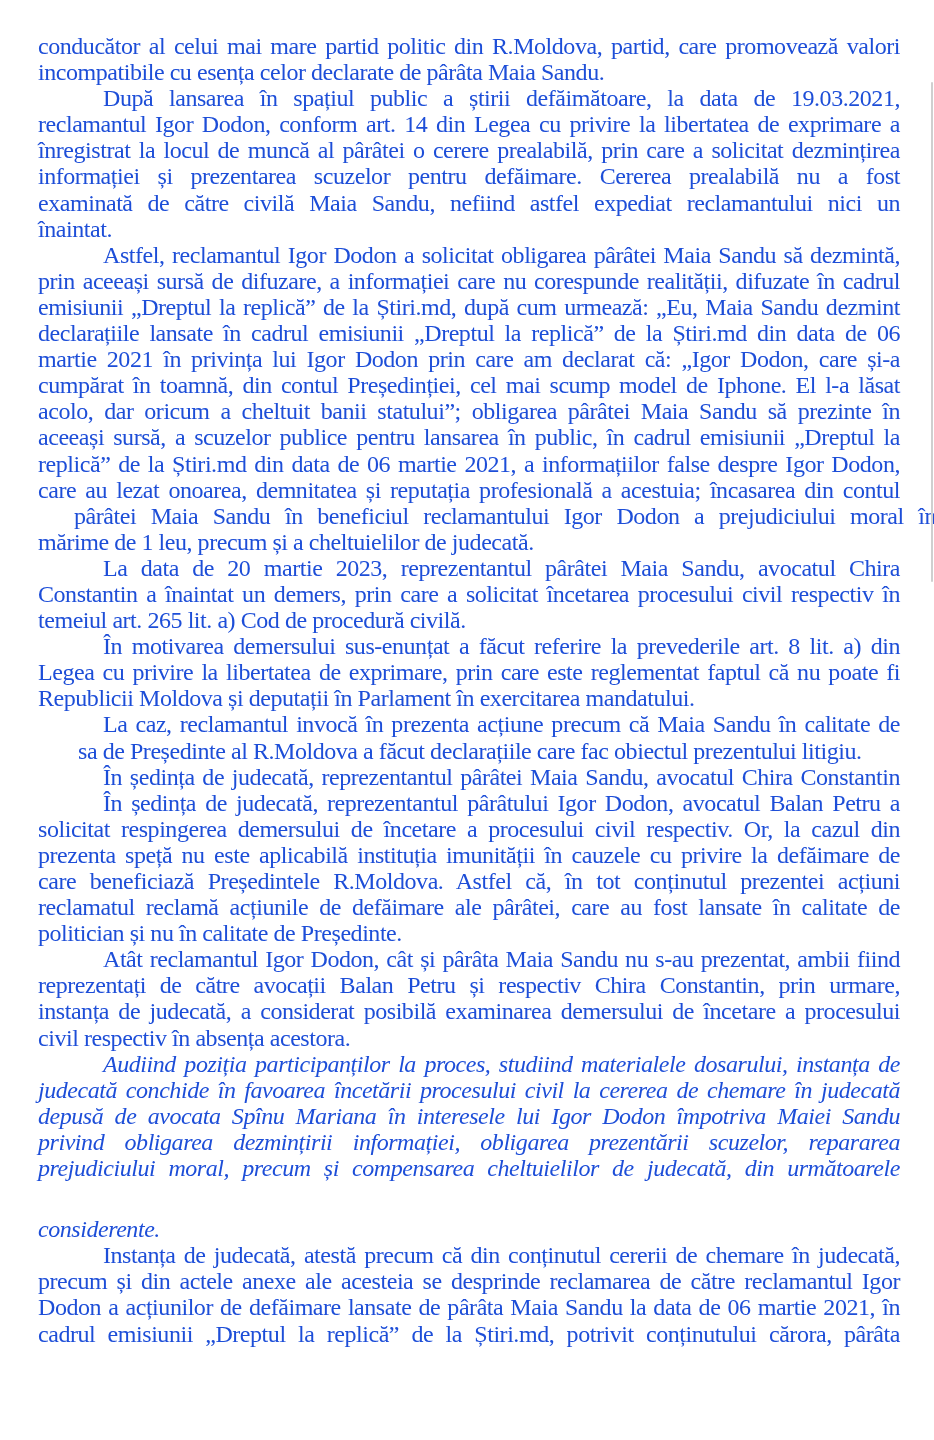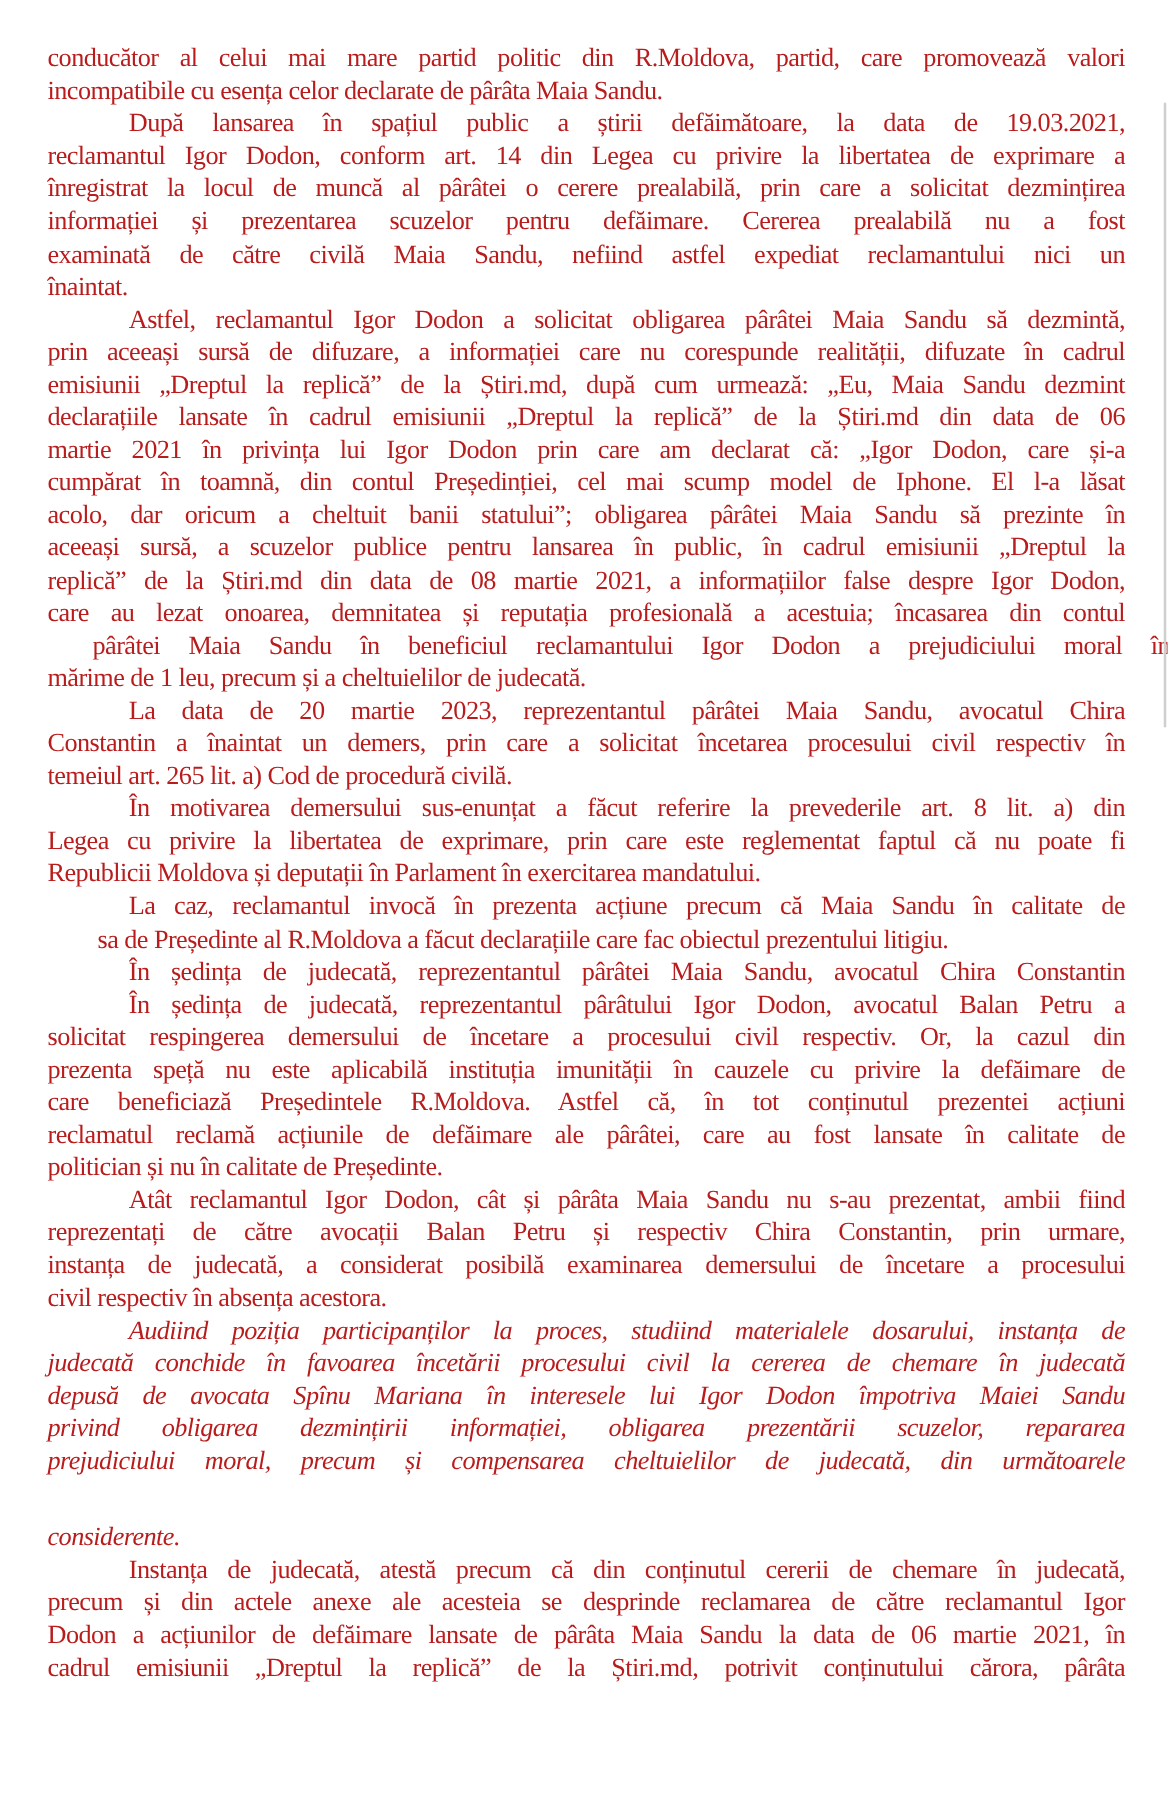--- a/index.html
+++ b/index.html
@@ -12,22 +12,22 @@
     height: 1440px;
     position: relative;
     overflow: hidden;
   }
   .page {
     position: absolute;
     left: 38px;
     top: 33px;
     width: 862px;
     font-family: "Liberation Serif", "DejaVu Serif", serif;
-    font-size: 21px;
-    color: #b91c1c;
+    font-size: 24px;
+    color: #1d4ed8;
   }
   .para {
     margin: 0;
   }
   .line {
     display: block;
     height: 26.1px;
     line-height: 26.1px;
     white-space: nowrap;
     text-align: justify;
@@ -72,21 +72,21 @@
     </div>
     <div class="para">
       <span class="line first" style="width: 862px; box-sizing: border-box;">Astfel, reclamantul Igor Dodon a solicitat obligarea pârâtei Maia Sandu să dezmintă,</span>
       <span class="line" style="width: 862px; box-sizing: border-box;">prin aceeași sursă de difuzare, a informației care nu corespunde realității, difuzate în cadrul</span>
       <span class="line" style="width: 862px; box-sizing: border-box;">emisiunii „Dreptul la replică” de la Știri.md, după cum urmează: „Eu, Maia Sandu dezmint</span>
       <span class="line" style="width: 862px; box-sizing: border-box;">declarațiile lansate în cadrul emisiunii „Dreptul la replică” de la Știri.md din data de 06</span>
       <span class="line" style="width: 862px; box-sizing: border-box;">martie 2021 în privința lui Igor Dodon prin care am declarat că: „Igor Dodon, care și-a</span>
       <span class="line" style="width: 862px; box-sizing: border-box;">cumpărat în toamnă, din contul Președinției, cel mai scump model de Iphone. El l-a lăsat</span>
       <span class="line" style="width: 862px; box-sizing: border-box;">acolo, dar oricum a cheltuit banii statului”; obligarea pârâtei Maia Sandu să prezinte în</span>
       <span class="line" style="width: 862px; box-sizing: border-box;">aceeași sursă, a scuzelor publice pentru lansarea în public, în cadrul emisiunii „Dreptul la</span>
-      <span class="line" style="width: 862px; box-sizing: border-box;">replică” de la Știri.md din data de 08 martie 2021, a informațiilor false despre Igor Dodon,</span>
+      <span class="line" style="width: 862px; box-sizing: border-box;">replică” de la Știri.md din data de 06 martie 2021, a informațiilor false despre Igor Dodon,</span>
       <span class="line" style="width: 862px; box-sizing: border-box;">care au lezat onoarea, demnitatea și reputația profesională a acestuia; încasarea din contul</span>
       <span class="line" style="width: 862px; box-sizing: border-box; margin-left: 36px;">pârâtei Maia Sandu în beneficiul reclamantului Igor Dodon  a prejudiciului moral în</span>
       <span class="line last" style="width: 862px; box-sizing: border-box;">mărime de 1 leu, precum și a cheltuielilor de judecată.</span>
     </div>
     <div class="para">
       <span class="line first" style="width: 862px; box-sizing: border-box;">La data de 20 martie 2023, reprezentantul pârâtei Maia Sandu, avocatul Chira</span>
       <span class="line" style="width: 862px; box-sizing: border-box;">Constantin a înaintat un demers, prin care a solicitat încetarea procesului civil respectiv în</span>
       <span class="line last" style="width: 862px; box-sizing: border-box;">temeiul art. 265 lit. a) Cod de procedură civilă.</span>
     </div>
     <div class="para">

